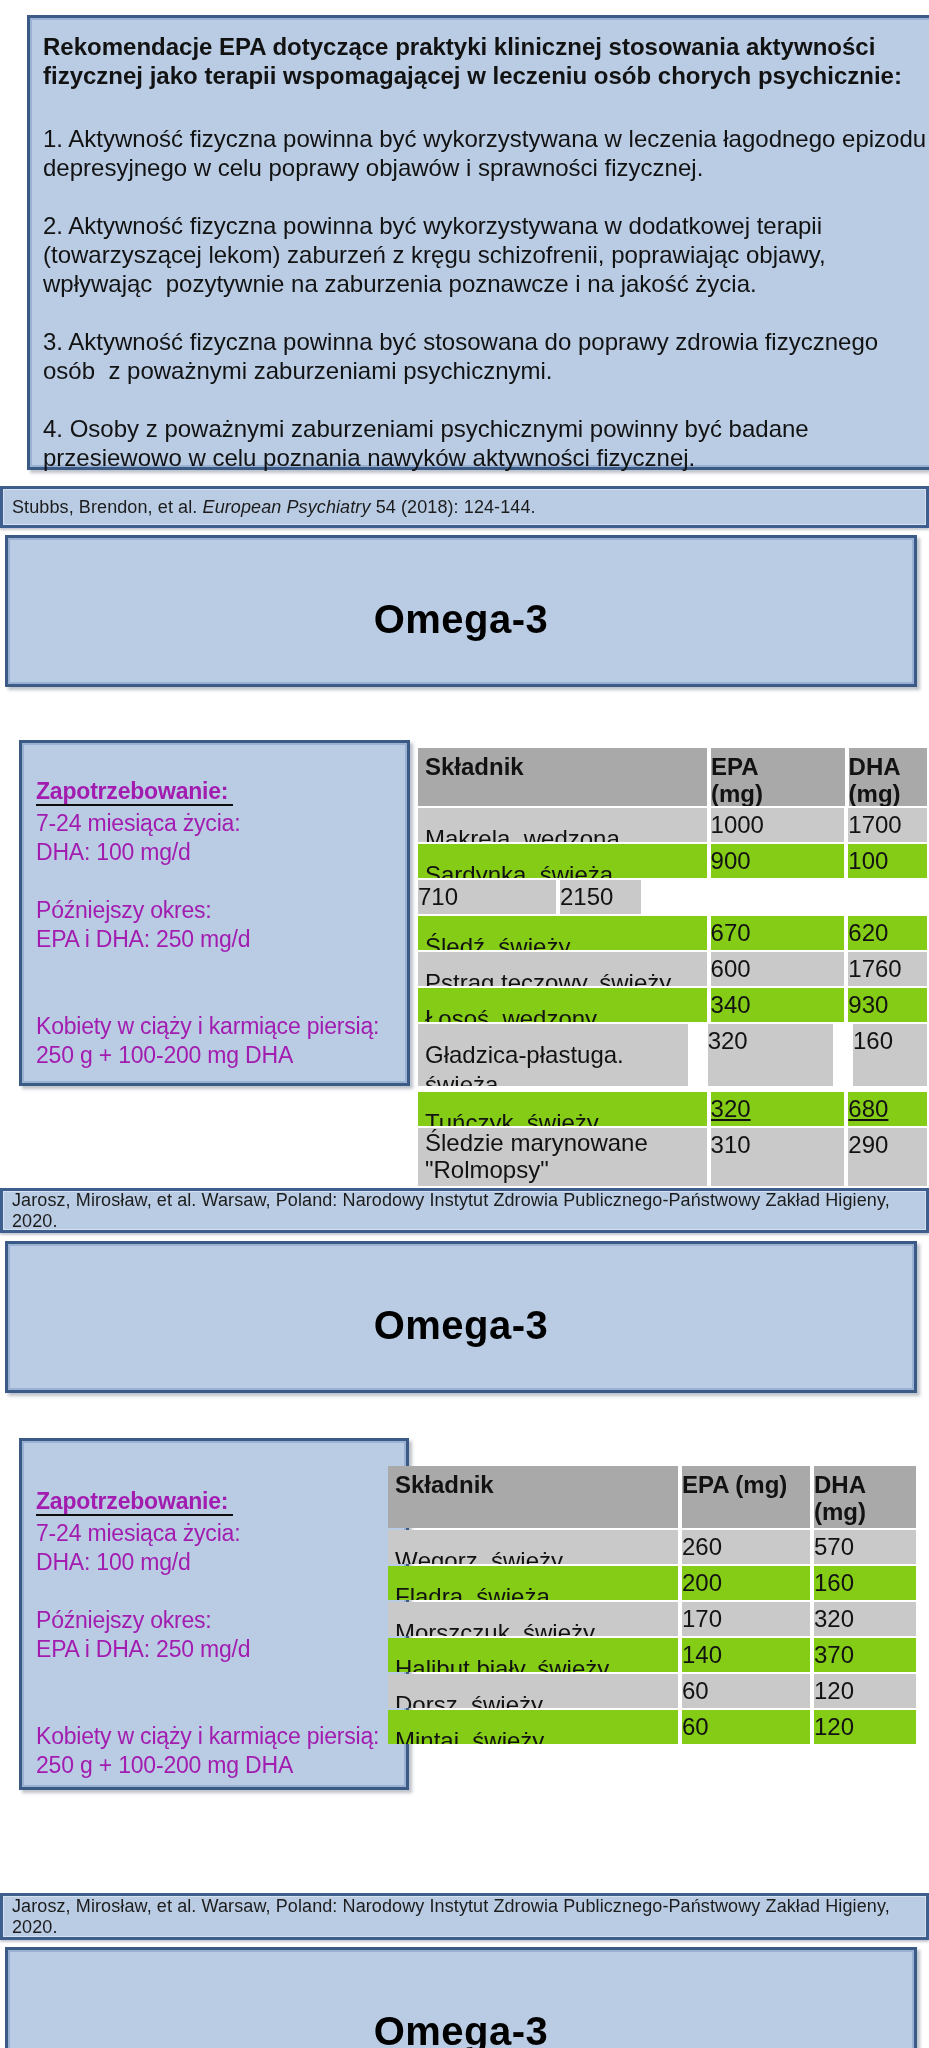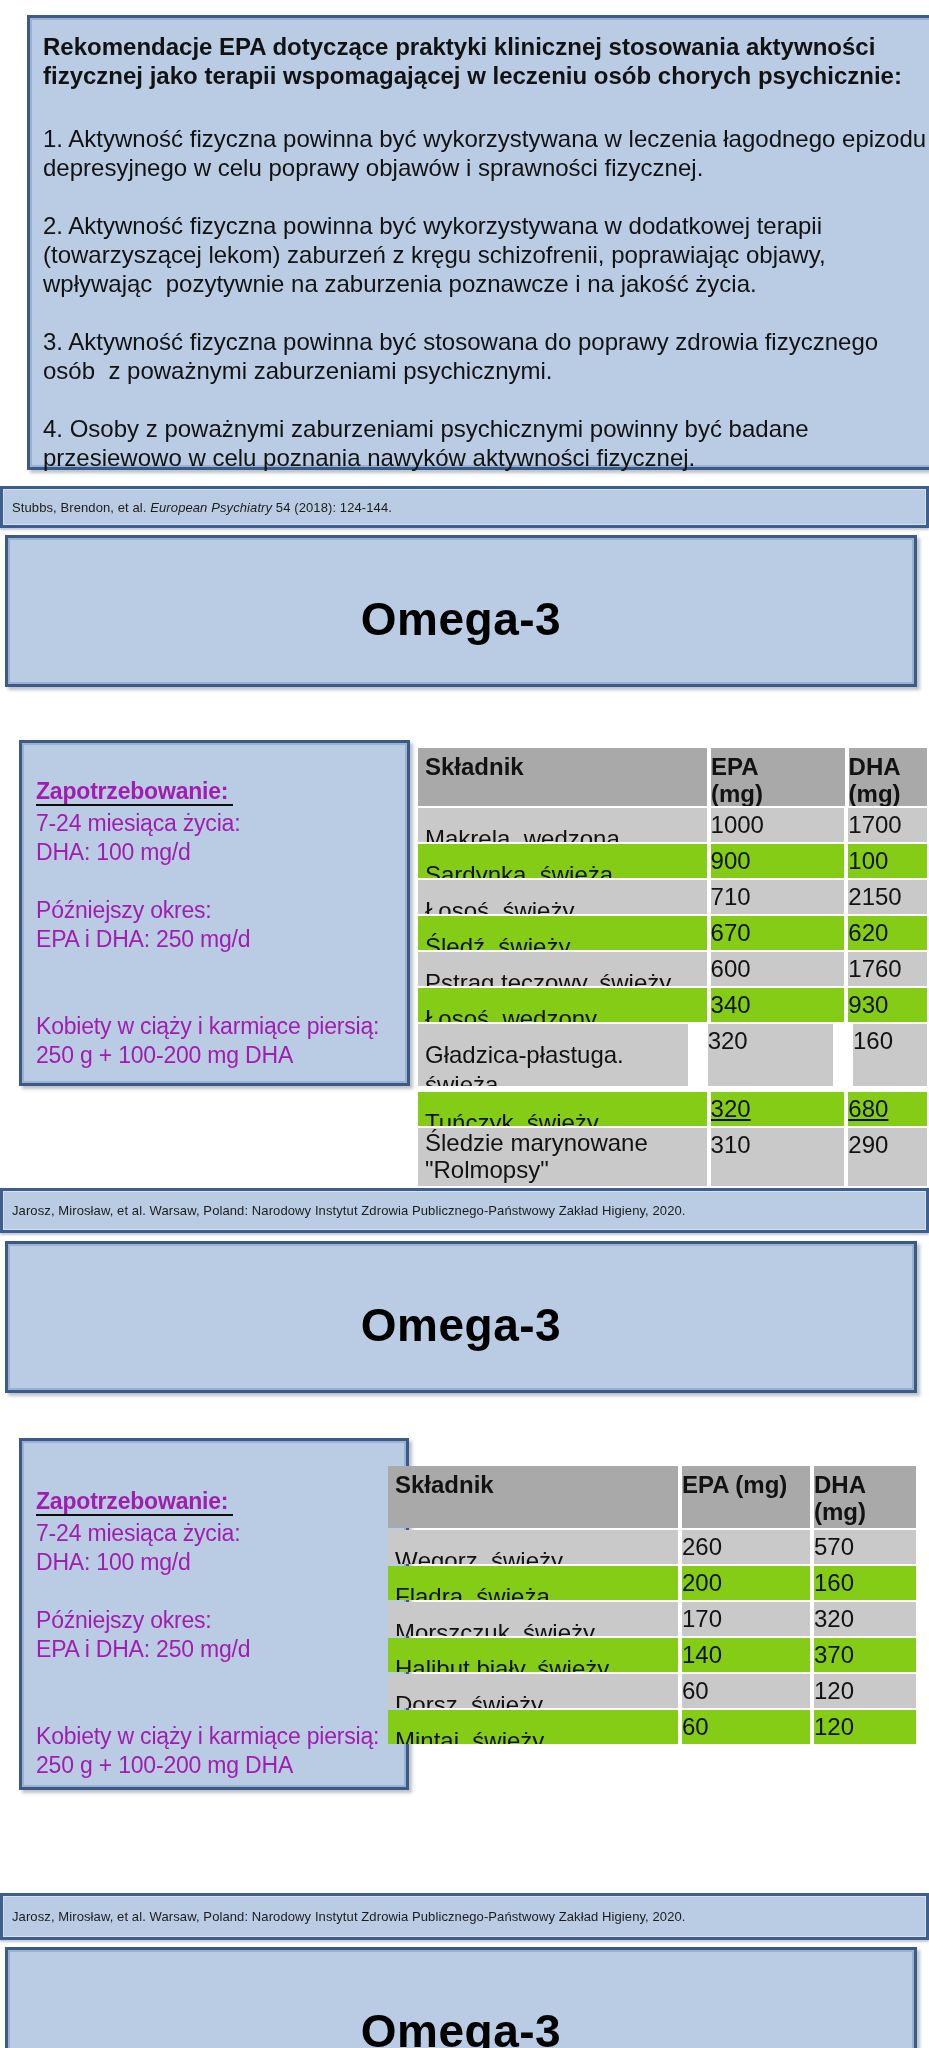--- a/index.html
+++ b/index.html
@@ -16,34 +16,34 @@
   #reco-box{left:27px;top:15px;width:922px;height:455px;padding:14px 13px 0 13px;
     font-size:24px;line-height:29px;}
   #reco-box .slide-title{font-weight:bold;margin-bottom:34px;white-space:pre-wrap;}
   #reco-box .reco-item{margin-bottom:29px;white-space:pre-wrap;}
   
   .cite-strip{
     position:absolute;left:0;width:929px;box-sizing:border-box;
     background:#b9cce4;border:3px solid #3e5e8d;
     box-shadow:inset 0 0 0 1px #d5e0ef, 0 2px 2px rgba(110,120,140,0.4);
     display:flex;align-items:center;padding-left:9px;
-    font-size:13px;color:#1c1c1c;letter-spacing:0.1px;
+    font-size:18px;color:#1c1c1c;letter-spacing:0.1px;
   }
   #cite-stubbs{top:486px;height:42px;}
   #cite-jarosz-1{top:1188px;height:45px;}
   #cite-jarosz-2{top:1893px;height:47px;}
   
   .omega-box{
     display:flex;justify-content:center;align-items:center;
     left:5px;width:912px;height:152px;
   }
   #omega-box-1{top:535px;}
   #omega-box-2{top:1241px;}
   #omega-box-3{top:1947px;}
-  .omega-title{font-size:46px;font-weight:bold;color:#000;margin-top:16px;letter-spacing:0.5px;}
+  .omega-title{font-size:40px;font-weight:bold;color:#000;margin-top:16px;letter-spacing:0.5px;}
   
   .req-box{
     padding:34px 0 0 14px;font-size:23px;line-height:29px;letter-spacing:-0.2px;color:#a21caf;
   }
   #req-box-1{left:19px;top:740px;width:391px;height:346px;}
   #req-box-2{left:19px;top:1438px;width:390px;height:352px;padding-top:46px;}
   .req-heading{font-weight:bold;border-bottom:2px solid #0e0e0e;display:inline-block;
     padding-right:5px;line-height:26px;margin-bottom:3px;}
   .req-line{white-space:nowrap;}
   .req-group.g1{margin-top:29px;}
@@ -125,21 +125,20 @@
         <div class="tcell col0 namec">Makrela. wędzona</div>
         <div class="tcell col1 num">1000</div>
         <div class="tcell col2 num">1700</div>
       </div>
       <div class="trow light">
         <div class="tcell col0 namec">Sardynka. świeża</div>
         <div class="tcell col1 num">900</div>
         <div class="tcell col2 num">100</div>
       </div>
       <div class="trow dark">
-        <div class="tcell col0 namec">Łosoś. świeży</div>
         <div class="tcell col1 num">710</div>
         <div class="tcell col2 num">2150</div>
       </div>
       <div class="trow light">
         <div class="tcell col0 namec">Śledź. świeży</div>
         <div class="tcell col1 num">670</div>
         <div class="tcell col2 num">620</div>
       </div>
       <div class="trow dark">
         <div class="tcell col0 namec">Pstrąg tęczowy. świeży</div>

